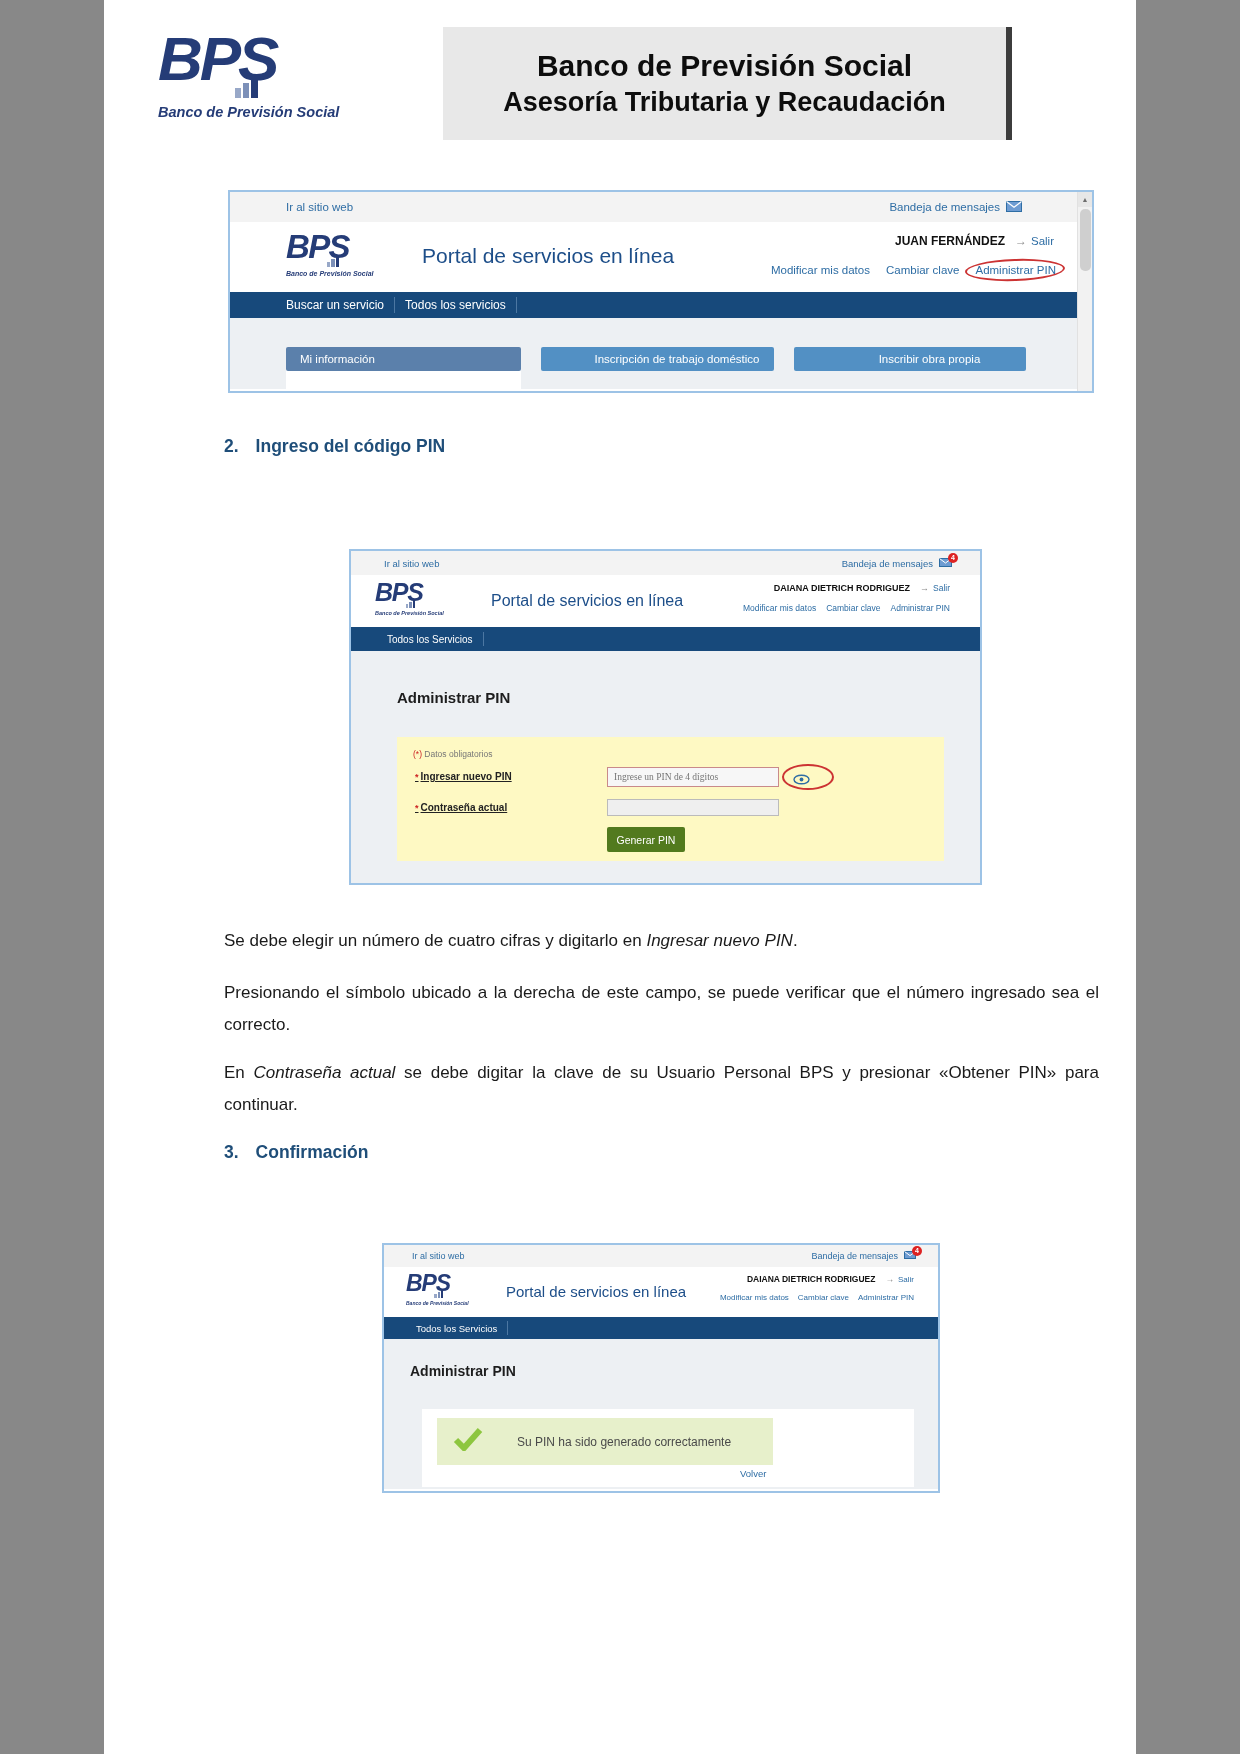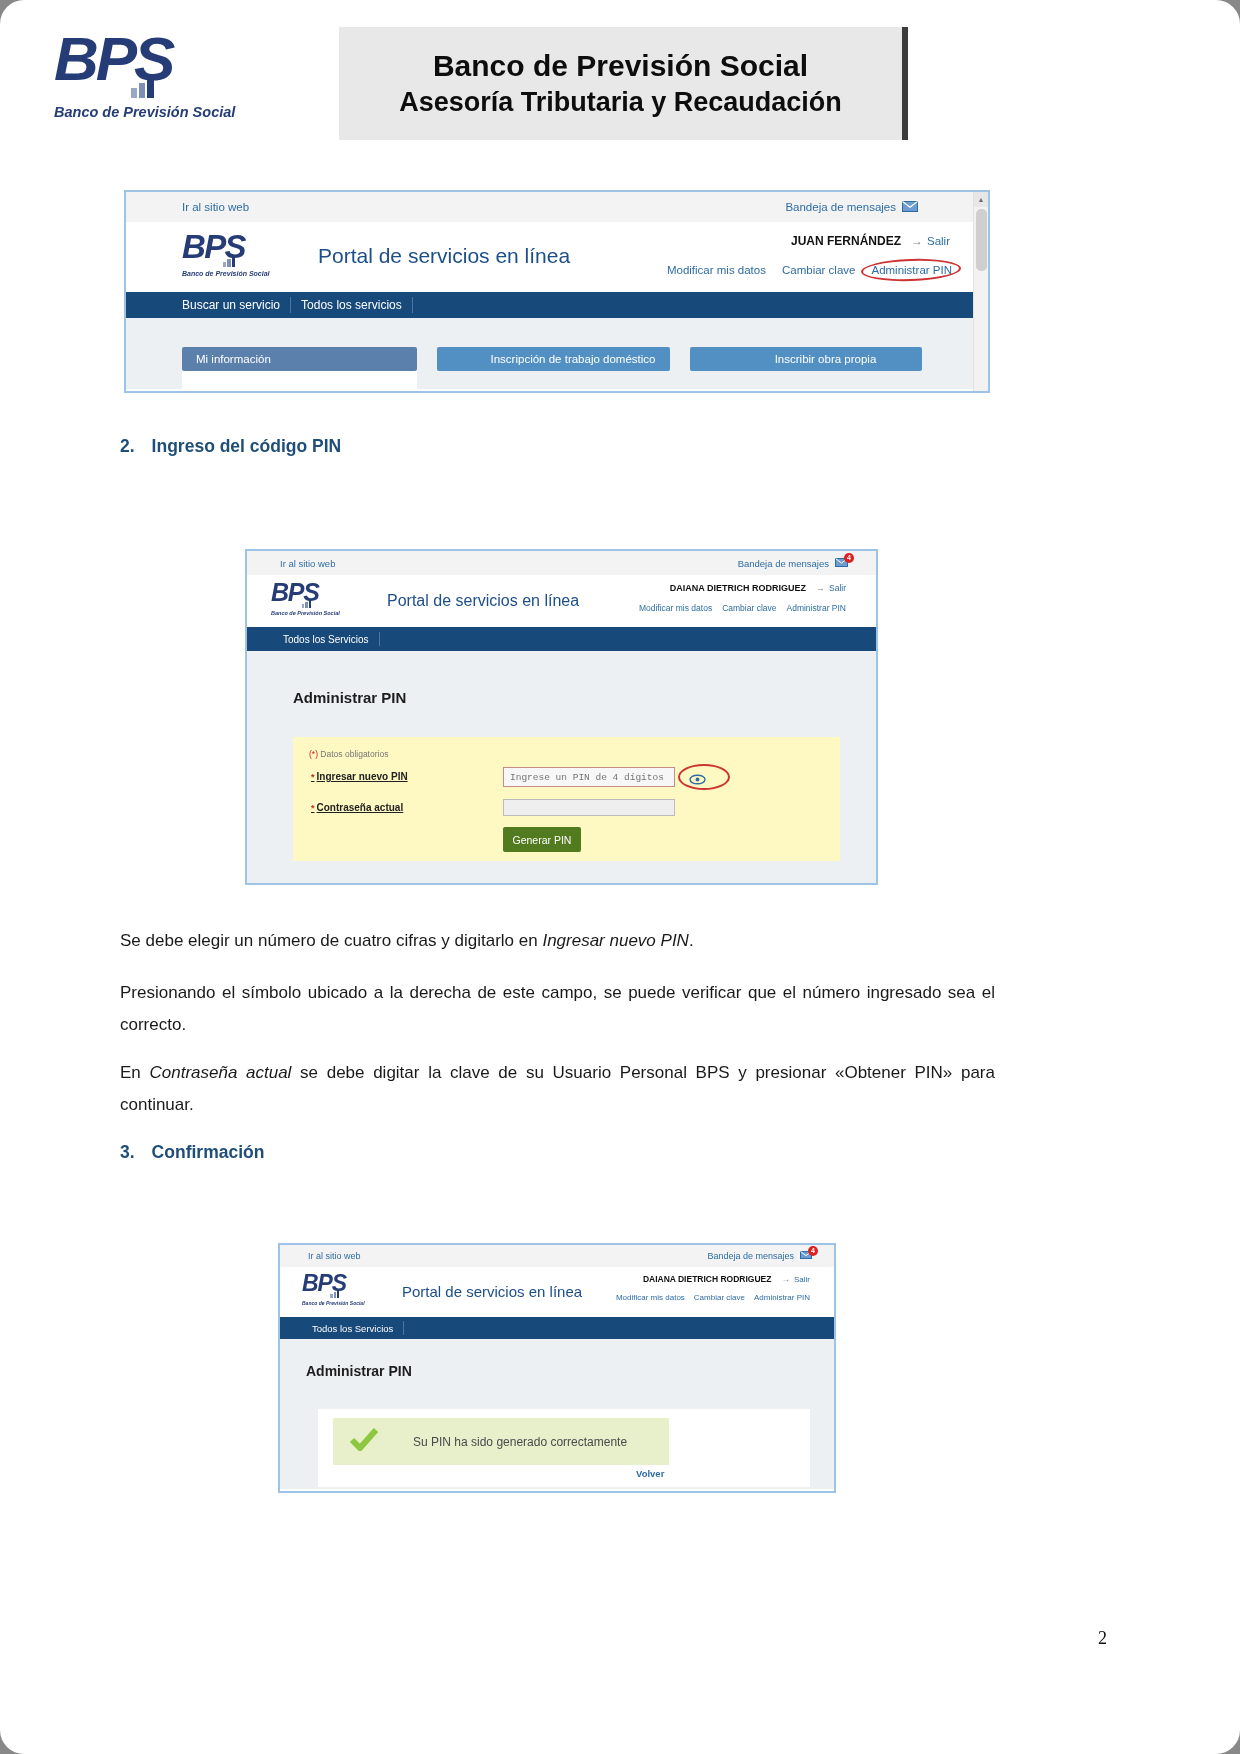--- a/index.html
+++ b/index.html
@@ -1,19 +1,19 @@
 <!DOCTYPE html>
 <html><head>
 <meta charset="utf-8">
 <style>
   * { margin:0; padding:0; box-sizing:border-box; }
   html,body { background:#888; }
   .page {
-    position:relative; width:1240px; height:1754px; margin:0 auto;
-    background:#ffffff; font-family:"Liberation Sans", sans-serif; overflow:hidden;border-radius:24px;
+    position:relative; width:1032px; height:1754px; margin:0 auto;
+    background:#ffffff; font-family:"Liberation Sans", sans-serif; overflow:hidden;
   }
   
   .bps { color:#253C77; }
   .bps-word { position:relative; display:inline-block; font-weight:bold; font-style:italic;
               letter-spacing:-0.05em; line-height:1; }
   .bps-bars { position:absolute; right:0.30em; bottom:-0.13em; display:flex; align-items:flex-end; gap:0.035em; }
   .bps-bars i { display:block; width:0.10em; background:#98A8C8; }
   .bps-bars i:nth-child(1){ height:0.17em; }
   .bps-bars i:nth-child(2){ height:0.25em; background:#7C90B8; }
   .bps-bars i:nth-child(3){ height:0.34em; background:#253C77; }
@@ -84,21 +84,21 @@
   .s2-links { top:28px; right:30px; gap:10px; font-size:8.5px; }
   .s2-nav { height:24px; padding-left:36px; font-size:10px; }
   .s2-content { height:232px; }
   .s2-heading { position:absolute; left:46px; top:38px; font-size:15px; font-weight:bold; color:#1D1D1D; }
   .s2-panel { position:absolute; left:46px; top:86px; width:547px; height:124px; background:#fef9c3; }
   .s2-note { position:absolute; left:16px; top:12px; font-size:8.5px; color:#777; }
   .s2-note .req { color:#C22; }
   .form-label { position:absolute; left:18px; font-size:10px; font-weight:bold; color:#222;text-decoration:underline; }
   .form-label .req { color:#C22; margin-right:2px; font-size:9px; }
   .s2-input { position:absolute; left:210px; width:172px; font-size:9.5px; color:#555;
-              font-family:Liberation Mono, monospace; padding:0 6px; }
+              font-family:Liberation Serif, serif; padding:0 6px; }
   .pin-input { top:30px; height:20px; background:#F7F7F7; border:1px solid #C98A8A; }
   .pwd-input { top:62px; height:17px; background:#EFEFEF; border:1px solid #BBB; }
   .eye { position:absolute; left:396px; top:34px; }
   .eye-ellipse { position:absolute; left:385px; top:27px; width:52px; height:26px;
                  border:2px solid #CC3333; border-radius:50%; }
   .s2-btn { position:absolute; left:210px; top:90px; width:78px; height:25px; background:#527A1E;
             color:#fff; font-size:10.5px; border:none; border-radius:2px; cursor:pointer;
             font-family:"Liberation Sans", sans-serif; }
   
   .shot3 { left:278px; top:1243px; width:558px; height:250px; }
@@ -112,21 +112,21 @@
   .s3-user .lnk { font-weight:normal; font-size:8px; }
   .s3-links { top:26px; right:24px; gap:9px; font-size:8px; }
   .s3-nav { height:22px; padding-left:32px; font-size:9.5px; }
   .s3-content { height:150px; }
   .s3-heading { position:absolute; left:26px; top:24px; font-size:14px; font-weight:bold; color:#1D1D1D; }
   .s3-panel { position:absolute; left:38px; top:70px; width:492px; height:78px; background:#fff; }
   .s3-alert { position:absolute; left:15px; top:9px; width:336px; height:47px; background:#E7F0CB;
               display:flex; align-items:center; }
   .s3-check { margin-left:16px; }
   .s3-msg { margin-left:34px; font-size:12px; color:#4A4A4A; }
-  .s3-volver { position:absolute; left:318px; top:59px; font-size:9.5px;font-weight:bold; }
+  .s3-volver { position:absolute; left:318px; top:59px; font-size:9.5px; }
   
   .sect-heading { position:absolute; left:120px; font-size:17.5px; font-weight:bold; color:#1F4E79; }
   .sect-heading .num { display:inline-block; margin-right:17px; }
   .h2s { top:436px; } .h3s { top:1142px; }
   .para { position:absolute; left:120px; width:875px; font-size:17px; color:#1A1A1A; line-height:32px; }
   .just { text-align:justify; }
   .p1 { top:925px; } .p2 { top:977px; } .p3 { top:1057px; } .pclose { top:1524px; }
   .pagenum { position:absolute; left:1098px; top:1628px; font-family:"Liberation Serif", serif;
              font-size:18px; color:#111; }
 </style>

